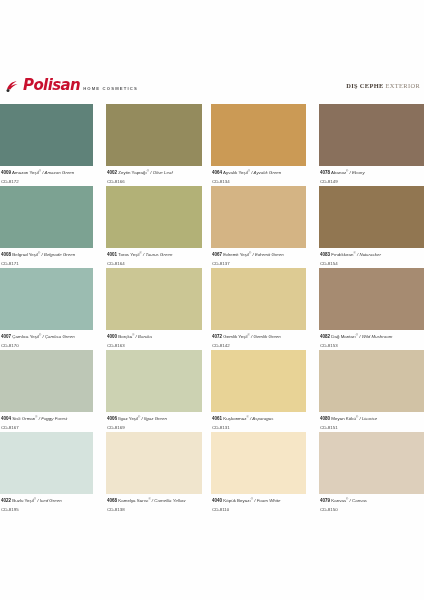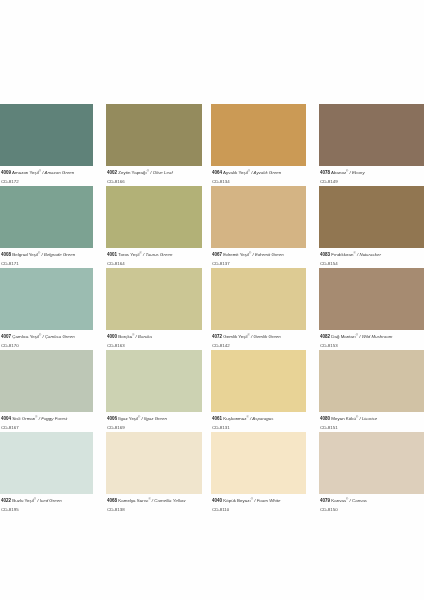--- a/index.html
+++ b/index.html
@@ -138,20 +138,38 @@
     font-size:4.4px;
     color:#4a4a4a;
     margin-top:1px;
   }
 </style>
 </head>
 <body>
 
 <div class="page">
 
+  <div class="header">
+
+    <div class="logo-wrap">
+      <span class="logo-swoosh">
+        <svg width="14" height="13" viewBox="0 0 14 13">
+          <path d="M1 9.2 C2.5 4.4, 6.2 1.4, 10.6 1.2 C8.4 2.3, 6.4 3.9, 5.1 5.9 C7.0 4.6, 9.3 3.9, 11.6 3.9 C8.6 5.2, 6.0 7.0, 4.2 9.4 Z" fill="#c8102e"></path>
+          <circle cx="2.0" cy="10.6" r="1.5" fill="#2b2b2b"></circle>
+        </svg>
+      </span>
+      <span class="logo-name">Polisan</span>
+      <span class="logo-sub">HOME COSMETICS</span>
+    </div>
+
+    <div class="header-right">
+      <span class="hr-tr">DIŞ CEPHE</span>
+      <span class="hr-en">EXTERIOR</span>
+    </div>
+  </div>
 
   <div class="grid">
       <div class="cell c0">
         <div class="swatch" style="background: rgb(95, 130, 121);"></div>
         <div class="label">
           <div class="lbl-line1"><span class="lbl-code">4009</span><span class="lbl-tr"> Amazon Yeşil</span><span class="lbl-reg">®</span><span class="lbl-en"> / Amazon Green</span></div>
           <div class="lbl-line2">CD-8172</div>
         </div>
       </div>
       <div class="cell c1">

